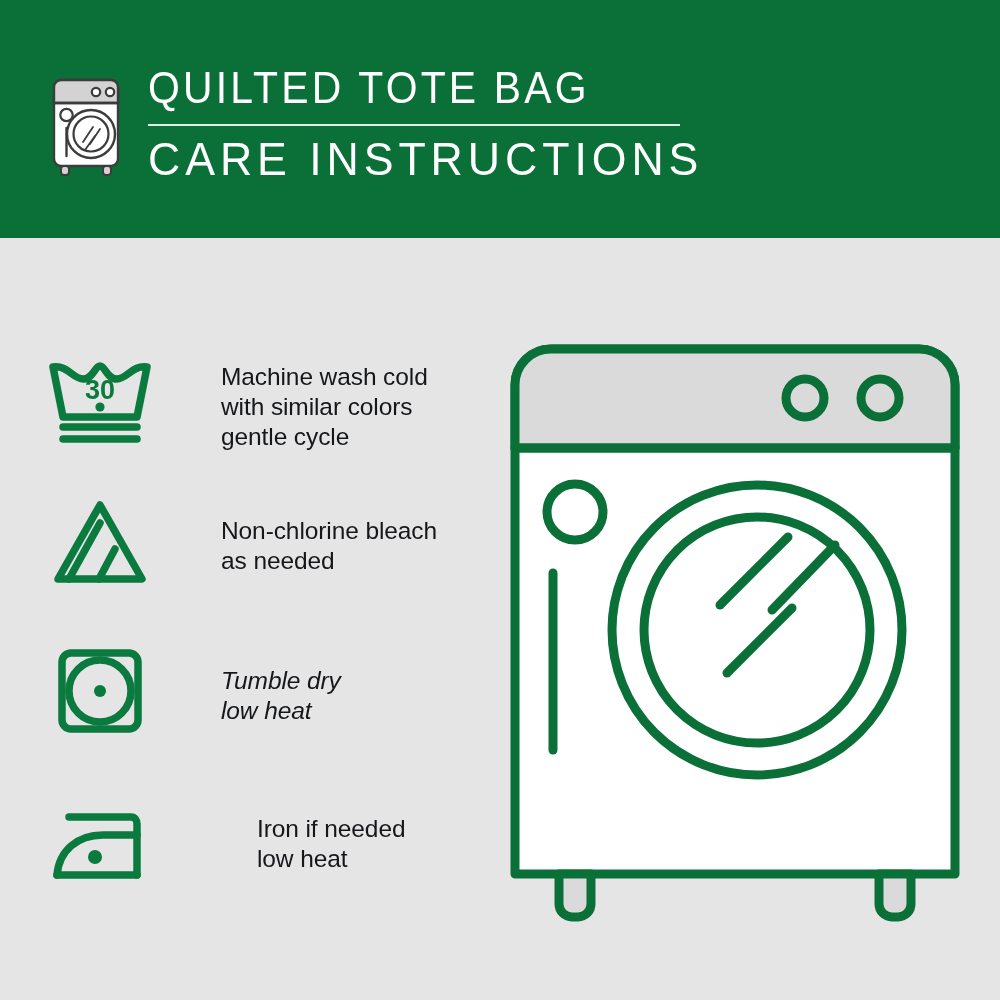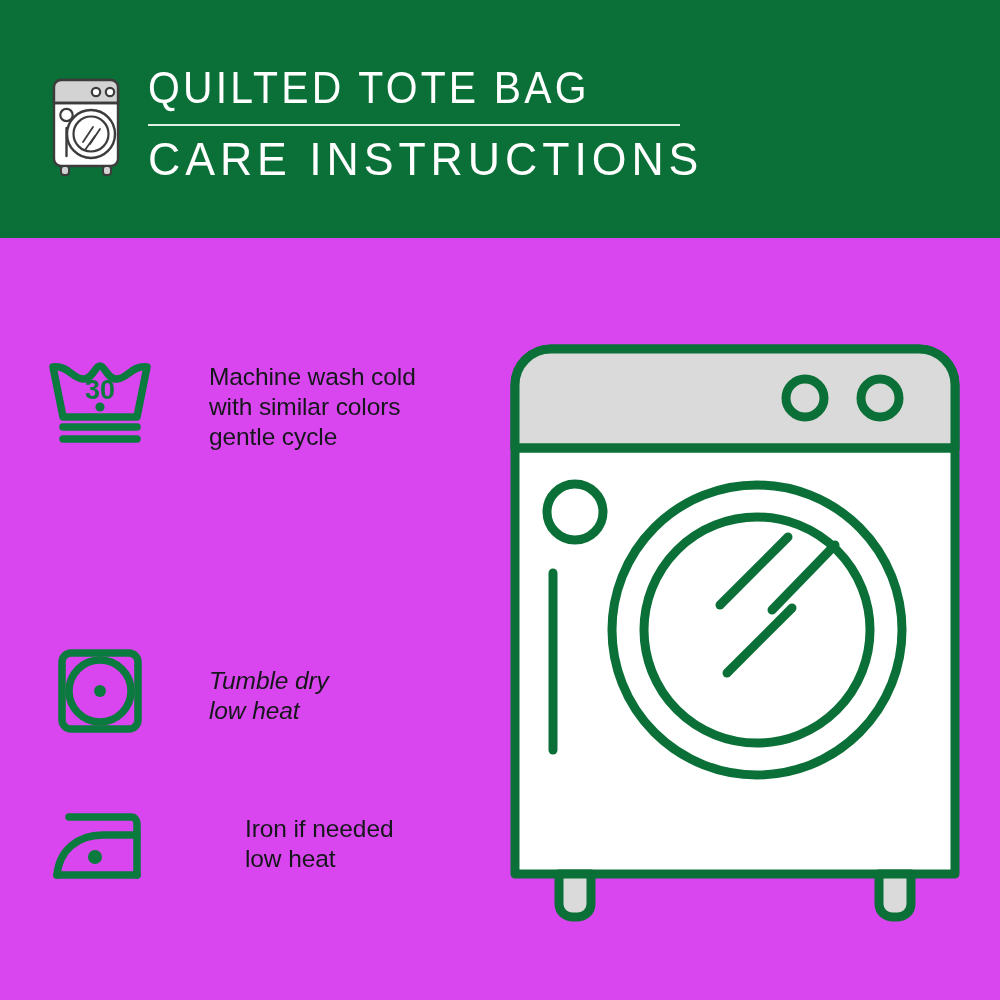--- a/index.html
+++ b/index.html
@@ -10,21 +10,21 @@
   body {
     width: 1000px;
     height: 1000px;
     font-family: "Liberation Sans", sans-serif;
     overflow: hidden;
   }
   .page {
     position: relative;
     width: 1000px;
     height: 1000px;
-    background: #d946ef;
+    background: #e5e5e5;
   }
 
   
   .header {
     position: absolute;
     left: 0;
     top: 0;
     width: 1000px;
     height: 238px;
     background: #0b7038;
@@ -95,21 +95,21 @@
   .care-symbol {
     width: 120px;
     min-width: 120px;
     height: 110px;
     margin-left: 45px;
     display: flex;
     align-items: center;
     justify-content: flex-start;
   }
   .care-text {
-    margin-left: 44px;
+    margin-left: 56px;
     color: #15171a;
     font-family: "Liberation Sans", sans-serif;
     font-size: 24.5px;
     font-weight: 400;
     line-height: 30px;
     letter-spacing: -0.1px;
     white-space: pre-line;
     padding-top: 16px;
   }
   .care-row.r1 .care-text { padding-top: 28px; }
@@ -177,20 +177,33 @@
           </g>
           <text x="55" y="48" text-anchor="middle" font-family="Liberation Sans, sans-serif" font-size="27" font-weight="700" fill="#0b7a3e">30</text>
           <circle cx="55" cy="56" r="4.6" fill="#0b7a3e"></circle>
         </svg>
       </div>
       <div class="care-text">Machine wash cold
 with similar colors
 gentle cycle</div>
     </div>
 
+    <div class="care-row r1">
+      <div class="care-symbol">
+        <svg viewBox="0 0 110 100" width="110" height="100" aria-hidden="true">
+          <g fill="none" stroke="#0b7a3e" stroke-width="7.5" stroke-linejoin="round" stroke-linecap="round">
+            <path d="M55 12 L 97 86 L 13 86 Z"></path>
+            <line x1="55" y1="30" x2="24" y2="86"></line>
+            <line x1="70" y1="56" x2="54" y2="86"></line>
+          </g>
+        </svg>
+      </div>
+      <div class="care-text">Non-chlorine bleach
+as needed</div>
+    </div>
 
     <div class="care-row r2">
       <div class="care-symbol">
         <svg viewBox="0 0 110 100" width="110" height="100" aria-hidden="true">
           <g fill="none" stroke="#0b7a3e" stroke-width="7.5" stroke-linejoin="round">
             <rect x="17" y="10" width="76" height="76" rx="9" ry="9"></rect>
             <circle cx="55" cy="48" r="31"></circle>
           </g>
           <circle cx="55" cy="48" r="6" fill="#0b7a3e"></circle>
         </svg>

